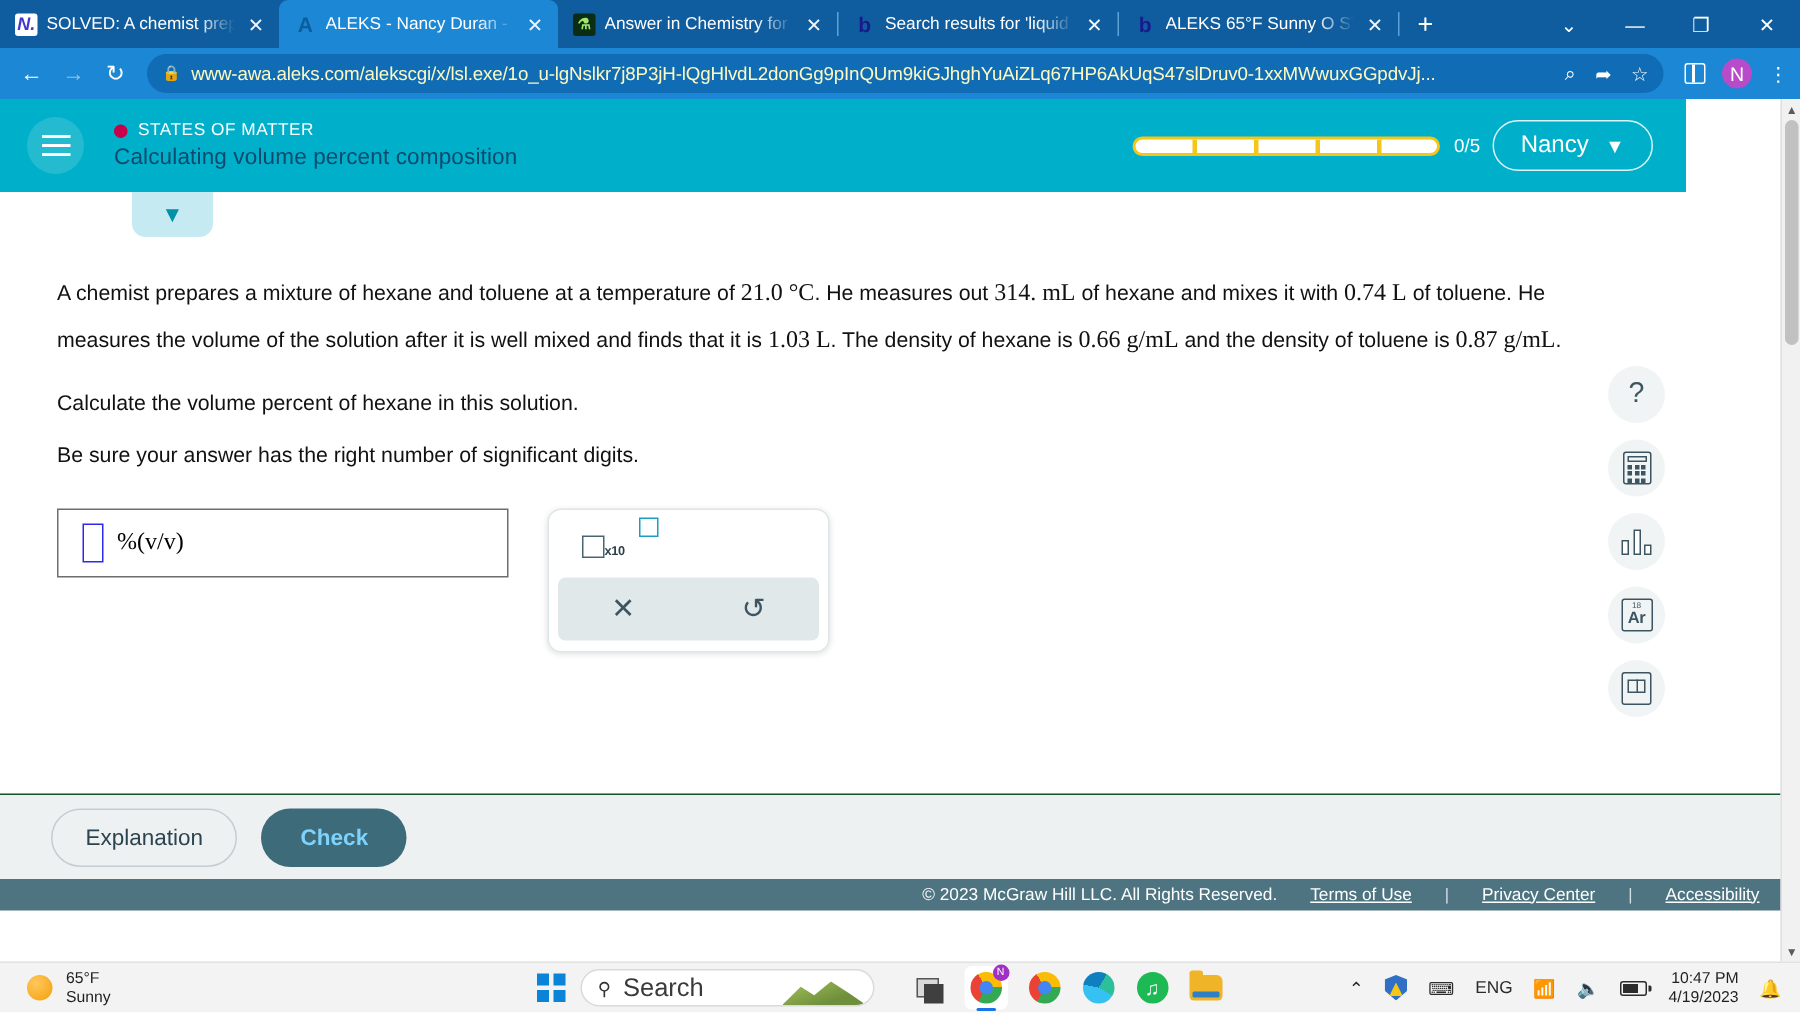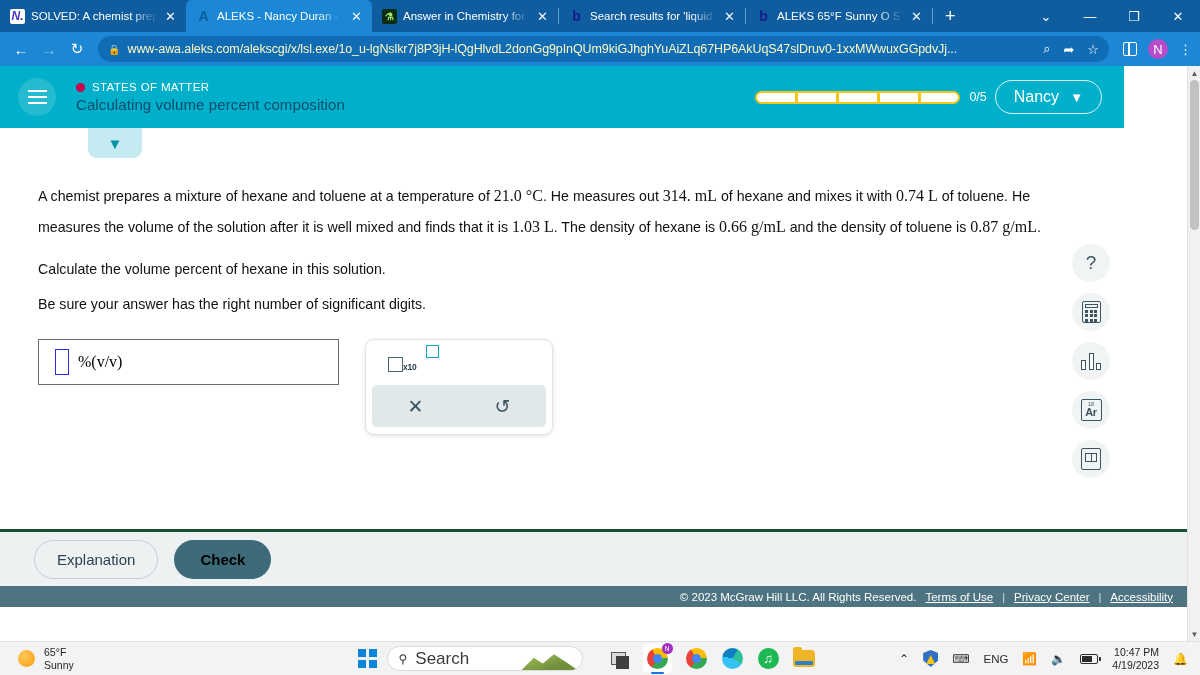--- a/index.html
+++ b/index.html
@@ -153,36 +153,36 @@
             display:flex; flex-direction: column; align-items:center; justify-content:center; line-height:1;}
   .ptable .num { font-size: 5.5px; }
   .ptable .sym { font-size: 11px; font-weight: 600; letter-spacing: -.3px;}
   .bookico { width: 20px; height: 22px; border: 1.7px solid #3d5560; border-radius: 2px;
              display: flex; align-items: center; justify-content: center; }
   .bookico .pg { width: 12px; height: 9px; border: 1.6px solid #3d5560; position: relative; margin-bottom: 4px;}
   .bookico .pg:after { content:""; position:absolute; left:4.5px; top:-1px; bottom:-1px; width:1.6px; background:#3d5560;}
 
   .actionbar {
     position: absolute; bottom: 54px; left: 0; width: 1200px; height: 58px;
-    background: #eef1f2; border-top: 3px solid #14532d; display: flex; align-items: center;
+    background: #eef1f2; border-top: 1px solid #14532d; display: flex; align-items: center;
     padding-left: 34px; gap: 16px;
   }
   .btn-explain {
     border: 1px solid #c3ced3; border-radius: 22px; background: #eef1f2; color: #2c4450;
     font-size: 15px; padding: 10px 22px;
   }
   .btn-check {
-    border: none; border-radius: 22px; background: #3d6b7a; color: #000000;
+    border: none; border-radius: 22px; background: #3d6b7a; color: #7dd3fc;
     font-size: 15px; padding: 11px 26px; font-weight: 600;
   }
 
   .legalbar {
     position: absolute; bottom: 34px; left: 0; width: 1200px; height: 21px;
     background: #4d7480; display: flex; align-items: center; justify-content: flex-end;
-    padding-right: 18px; gap: 0;
+    padding-right: 18px; gap: 13px;
   }
   .legalbar .copy { color: #ffffff; font-size: 11.5px; }
   .legalbar a { color: #ffffff; font-size: 11.5px; text-decoration: underline; margin: 0 9px; }
   .legal-sep { color: #cfe0e5; font-size: 11px; }
 
   
   .scroll {
     position: absolute; right: 0; top: 66px; width: 13px; height: 575px;
     background: #f1f1f1; border-left: 1px solid #e0e0e0;
   }

